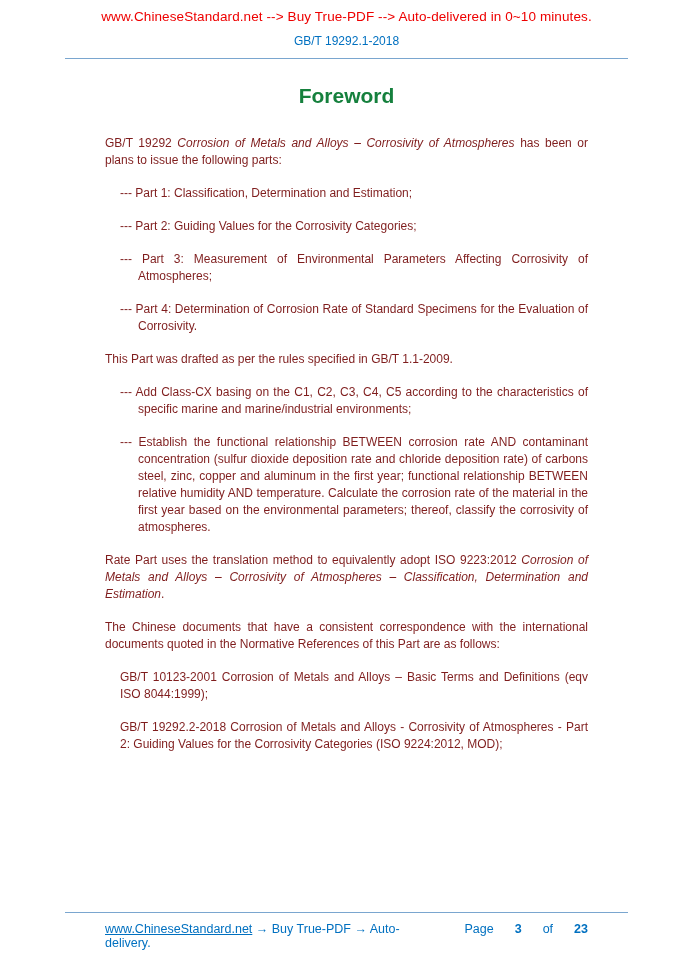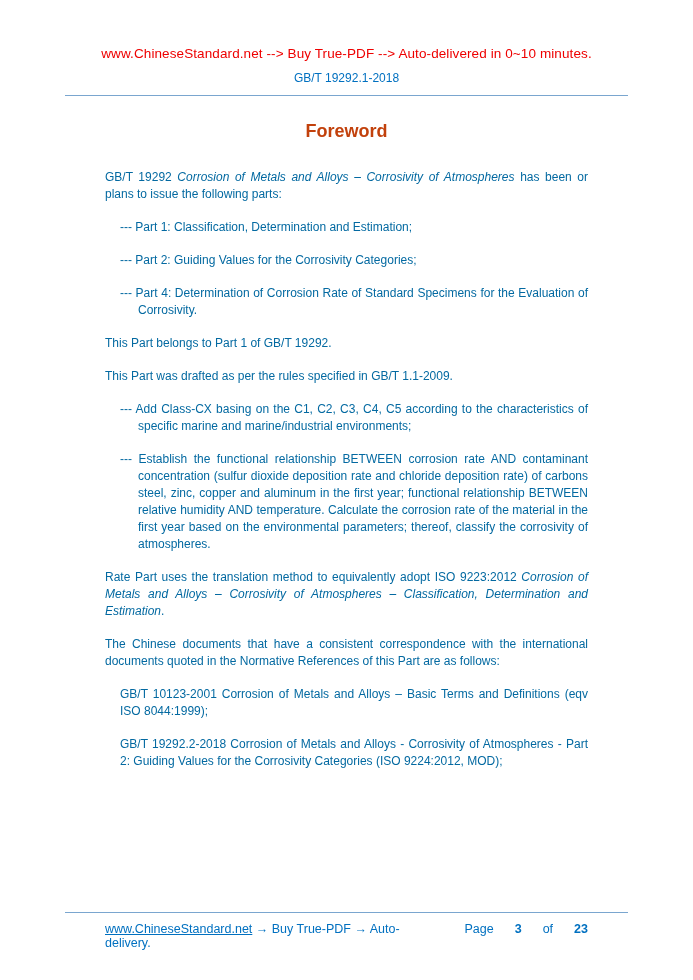--- a/index.html
+++ b/index.html
@@ -8,50 +8,50 @@
     width: 693px; height: 980px;
     font-family: "Liberation Sans", sans-serif;
     position: relative;
   }
   .page {
     position: absolute; inset: 0;
     background: #ffffff;
     color: #000000;
     overflow: hidden;
   }
-  .header { text-align: center; padding-top: 34px; margin-top: 12px; }
+  .header { text-align: center; padding-top: 9px; }
   .banner {
     color: #ee0000;
     font-size: 13.5px;
     font-weight: 400;
     letter-spacing: 0.1px;
   }
   .docnum {
     color: #0070c0;
     font-size: 12px;
     margin-top: 10px;
   }
   .rule {
     border: none;
     border-top: 1px solid #7aa6cf;
     margin: 10px 65px 0 65px;
     height: 0;
   }
   .content { margin: 0 105px; }
   .title {
     text-align: center;
-    font-size: 18px;
+    font-size: 21px;
     font-weight: bold;
-    color: #c2410c;
+    color: #15803d;
     margin: 25px 0 27px 0;
   }
   .para {
     font-size: 12px;
     line-height: 17px;
-    color: #0369a1;
+    color: #7f1d1d;
     text-align: justify;
     margin-bottom: 16px;
   }
   .hang {
     padding-left: 33px;
     text-indent: -18px;
   }
   .indent {
     padding-left: 15px;
   }
@@ -89,23 +89,23 @@
     <hr class="rule">
   </div>
 
   <div class="content">
     <div class="title">Foreword</div>
 
     <p class="para"><span>GB/T 19292 </span><span class="it">Corrosion of Metals and Alloys – Corrosivity of Atmospheres</span><span> has been or plans to issue the following parts:</span></p>
 
     <p class="para hang">--- Part 1: Classification, Determination and Estimation;</p>
     <p class="para hang">--- Part 2: Guiding Values for the Corrosivity Categories;</p>
+    <p class="para hang">--- Part 3: Measurement of Environmental Parameters Affecting Corrosivity of Atmospheres;</p>
     <p class="para hang">--- Part 4: Determination of Corrosion Rate of Standard Specimens for the Evaluation of Corrosivity.</p>
 
-    <p class="para">This Part belongs to Part 1 of GB/T 19292.</p>
 
     <p class="para">This Part was drafted as per the rules specified in GB/T 1.1-2009.</p>
 
 
     <p class="para hang">--- Add Class-CX basing on the C1, C2, C3, C4, C5 according to the characteristics of specific marine and marine/industrial environments;</p>
     <p class="para hang">--- Establish the functional relationship BETWEEN corrosion rate AND contaminant concentration (sulfur dioxide deposition rate and chloride deposition rate) of carbons steel, zinc, copper and aluminum in the first year; functional relationship BETWEEN relative humidity AND temperature. Calculate the corrosion rate of the material in the first year based on the environmental parameters; thereof, classify the corrosivity of atmospheres.</p>
 
     <p class="para"><span>Rate Part uses the translation method to equivalently adopt ISO 9223:2012 </span><span class="it">Corrosion of Metals and Alloys – Corrosivity of Atmospheres – Classification, Determination and Estimation</span><span>.</span></p>
 
     <p class="para">The Chinese documents that have a consistent correspondence with the international documents quoted in the Normative References of this Part are as follows:</p>

